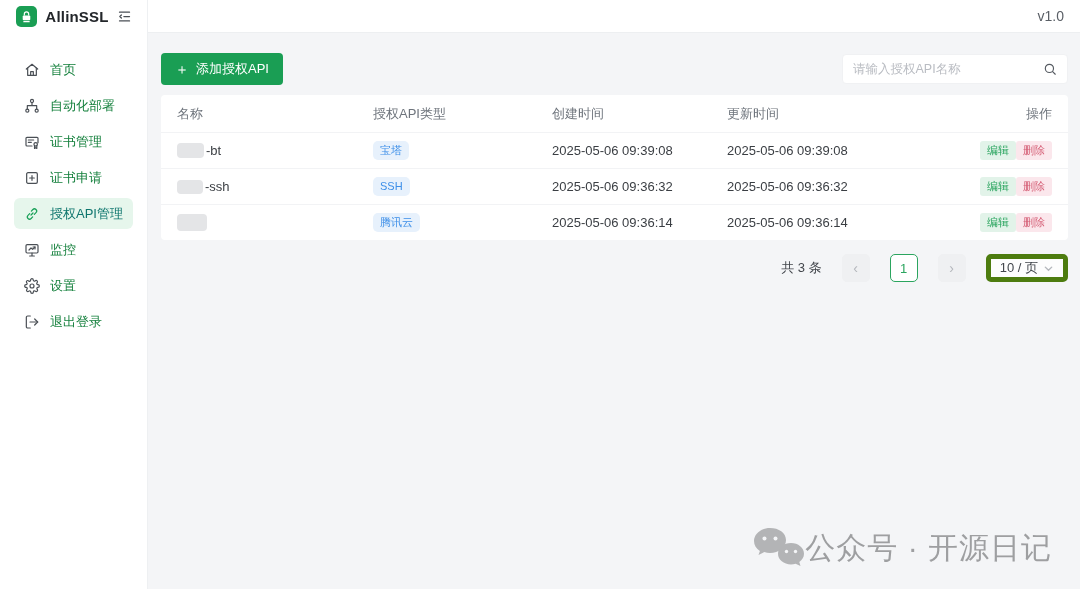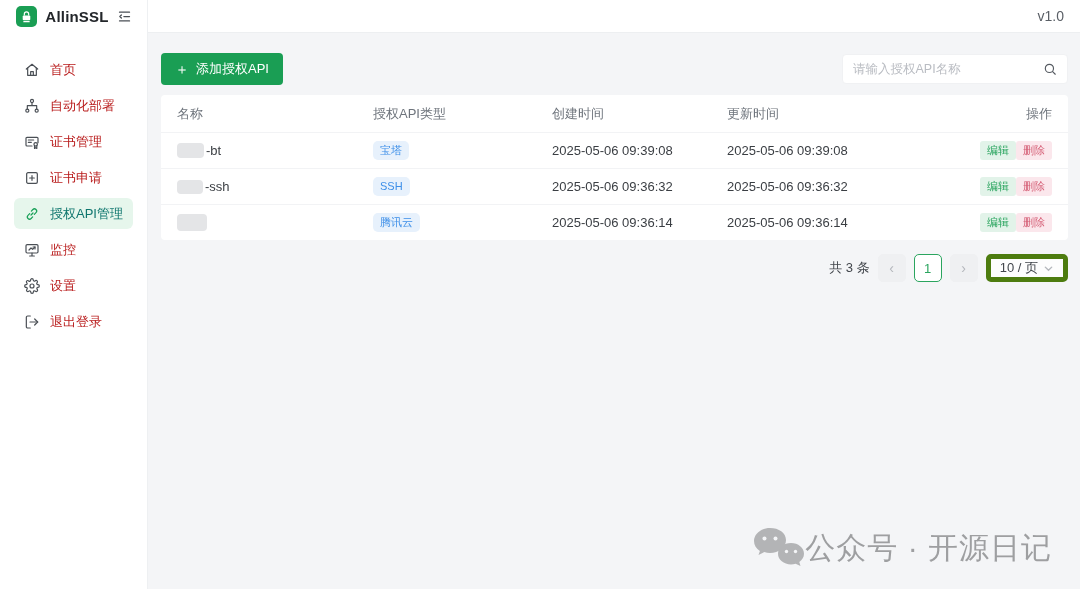--- a/index.html
+++ b/index.html
@@ -9,21 +9,21 @@
 
   
   .sidebar { width:148px; background:#fff; border-right:1px solid #eef0f2; flex-shrink:0; display:flex; flex-direction:column;align-items:center; }
   .sidebar-header { height:33px; display:flex; align-items:center; padding:0 12px 0 13px; gap:8px; }
   .logo-box { width:21px; height:21px; background:#1a9e54; border-radius:5px; display:flex; align-items:center; justify-content:center; flex-shrink:0; }
   .logo-box svg { width:13px; height:13px; }
   .brand { font-weight:700; font-size:15px; color:#23262a; letter-spacing:.2px; }
   .fold-btn { margin-left:auto; color:#4a4f55; display:flex; cursor:pointer; }
   .fold-btn svg { width:15px; height:15px; }
   .menu { padding:8px 4px; display:flex; flex-direction:column; gap:5px; margin-top:13px; }
-  .menu-item { height:31px; display:flex; align-items:center; gap:10px; padding:0 10px; border-radius:6px; color:#b91c1c; cursor:pointer; }
+  .menu-item { height:31px; display:flex; align-items:center; gap:10px; padding:0 10px; border-radius:6px; color:#15803d; cursor:pointer; }
   .menu-item .mi-icon { display:flex; color:#4a4f55; }
   .menu-item .mi-icon svg { width:16px; height:16px; }
   .menu-item.active { background:#e6f6ec; color:#0f766e; }
   .menu-item.active .mi-icon { color:#18a058; }
 
   
   .main { flex:1; display:flex; flex-direction:column; min-width:0; }
   .topbar { height:33px; background:#fff; border-bottom:1px solid #edeff1; display:flex; align-items:center; justify-content:flex-end; padding:0 16px; font-size:14px; color:#5a5f66; flex-shrink:0; }
   .content { flex:1; padding:20px 12px 0 13px; position:relative; }
 
@@ -47,21 +47,21 @@
   .tr:nth-child(1) .redact { width:27px; height:15px; }
   .tr:nth-child(2) .redact { width:26px; height:14px; }
   .tr:nth-child(3) .redact { width:30px; height:17px; }
   .tag { display:inline-block; background:#e7f1fc; color:#3d8fe8; font-size:11px; line-height:1; padding:4px 7px; border-radius:5px; }
   .actions { display:flex; gap:0; }
   .act { display:inline-block; font-size:11px; line-height:1; padding:4px 7px; border-radius:3px; cursor:pointer; }
   .act.edit { background:#e2f3e9; color:#2ba55f; }
   .act.del { background:#fbe7ec; color:#d45a72; }
 
   
-  .pagination { display:flex; justify-content:flex-end; align-items:center; gap:8px; margin-top:14px; font-size:13px; color:#42464c; }
+  .pagination { display:flex; justify-content:flex-end; align-items:center; gap:20px; margin-top:14px; font-size:13px; color:#42464c; }
   .pg-btn { width:28px; height:28px; border-radius:5px; display:flex; align-items:center; justify-content:center; cursor:pointer; }
   .pg-nav { background:#eff0f2; color:#b4b7bc; border:1px solid #eff0f2; font-size:14px; }
   .pg-page { background:#fff; border:1px solid #2ba55f; color:#2ba55f; }
   .pg-size { height:28px; background:#fdfdfd; border:5px solid #4d7c0f; border-radius:5px; display:flex; align-items:center; gap:5px; padding:0 9px; cursor:pointer; color:#42464c; }
   .pg-size .chev { color:#b4b7bc; display:flex; }
   .pg-size .chev svg { width:11px; height:11px; }
 
   
   .watermark { position:absolute; right:28px; bottom:20px; display:flex; align-items:center; color:#9e9fa1; pointer-events:none; }
   .watermark .wm-text { font-size:30px; letter-spacing:1px; }

